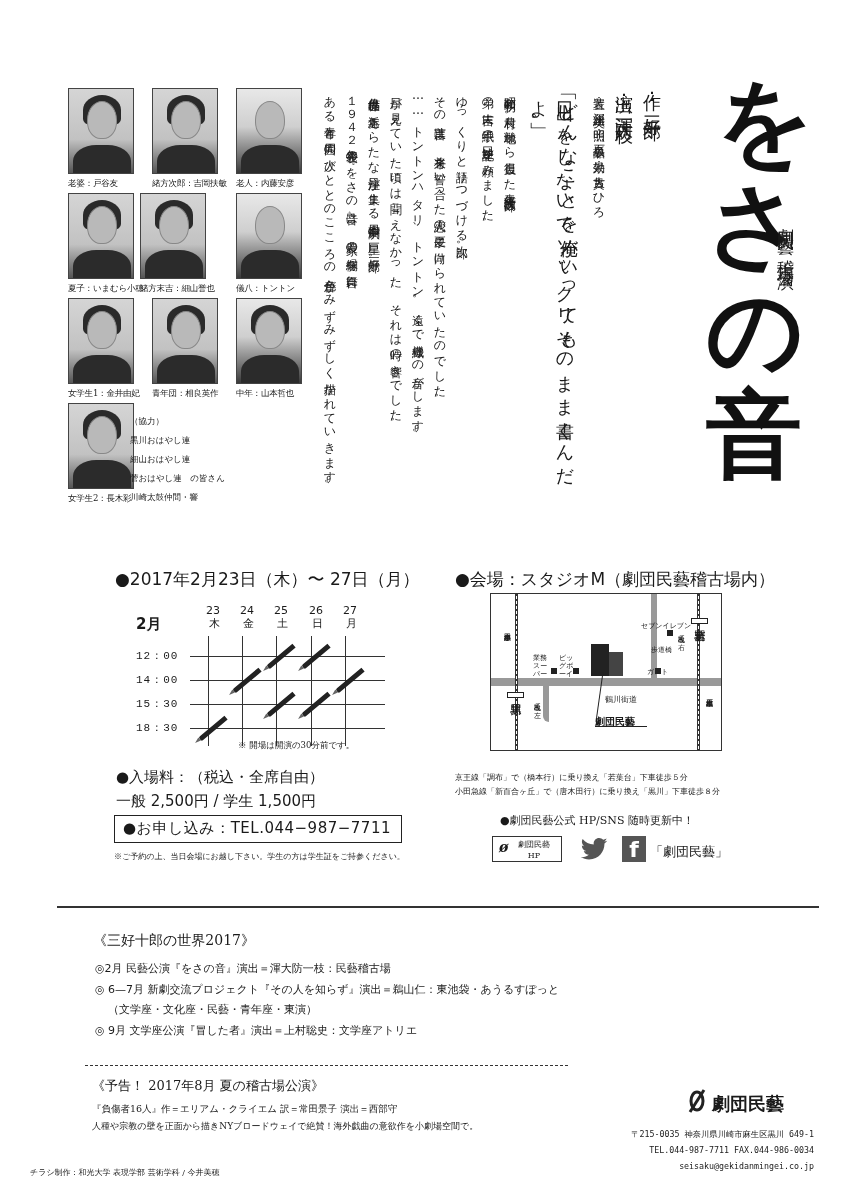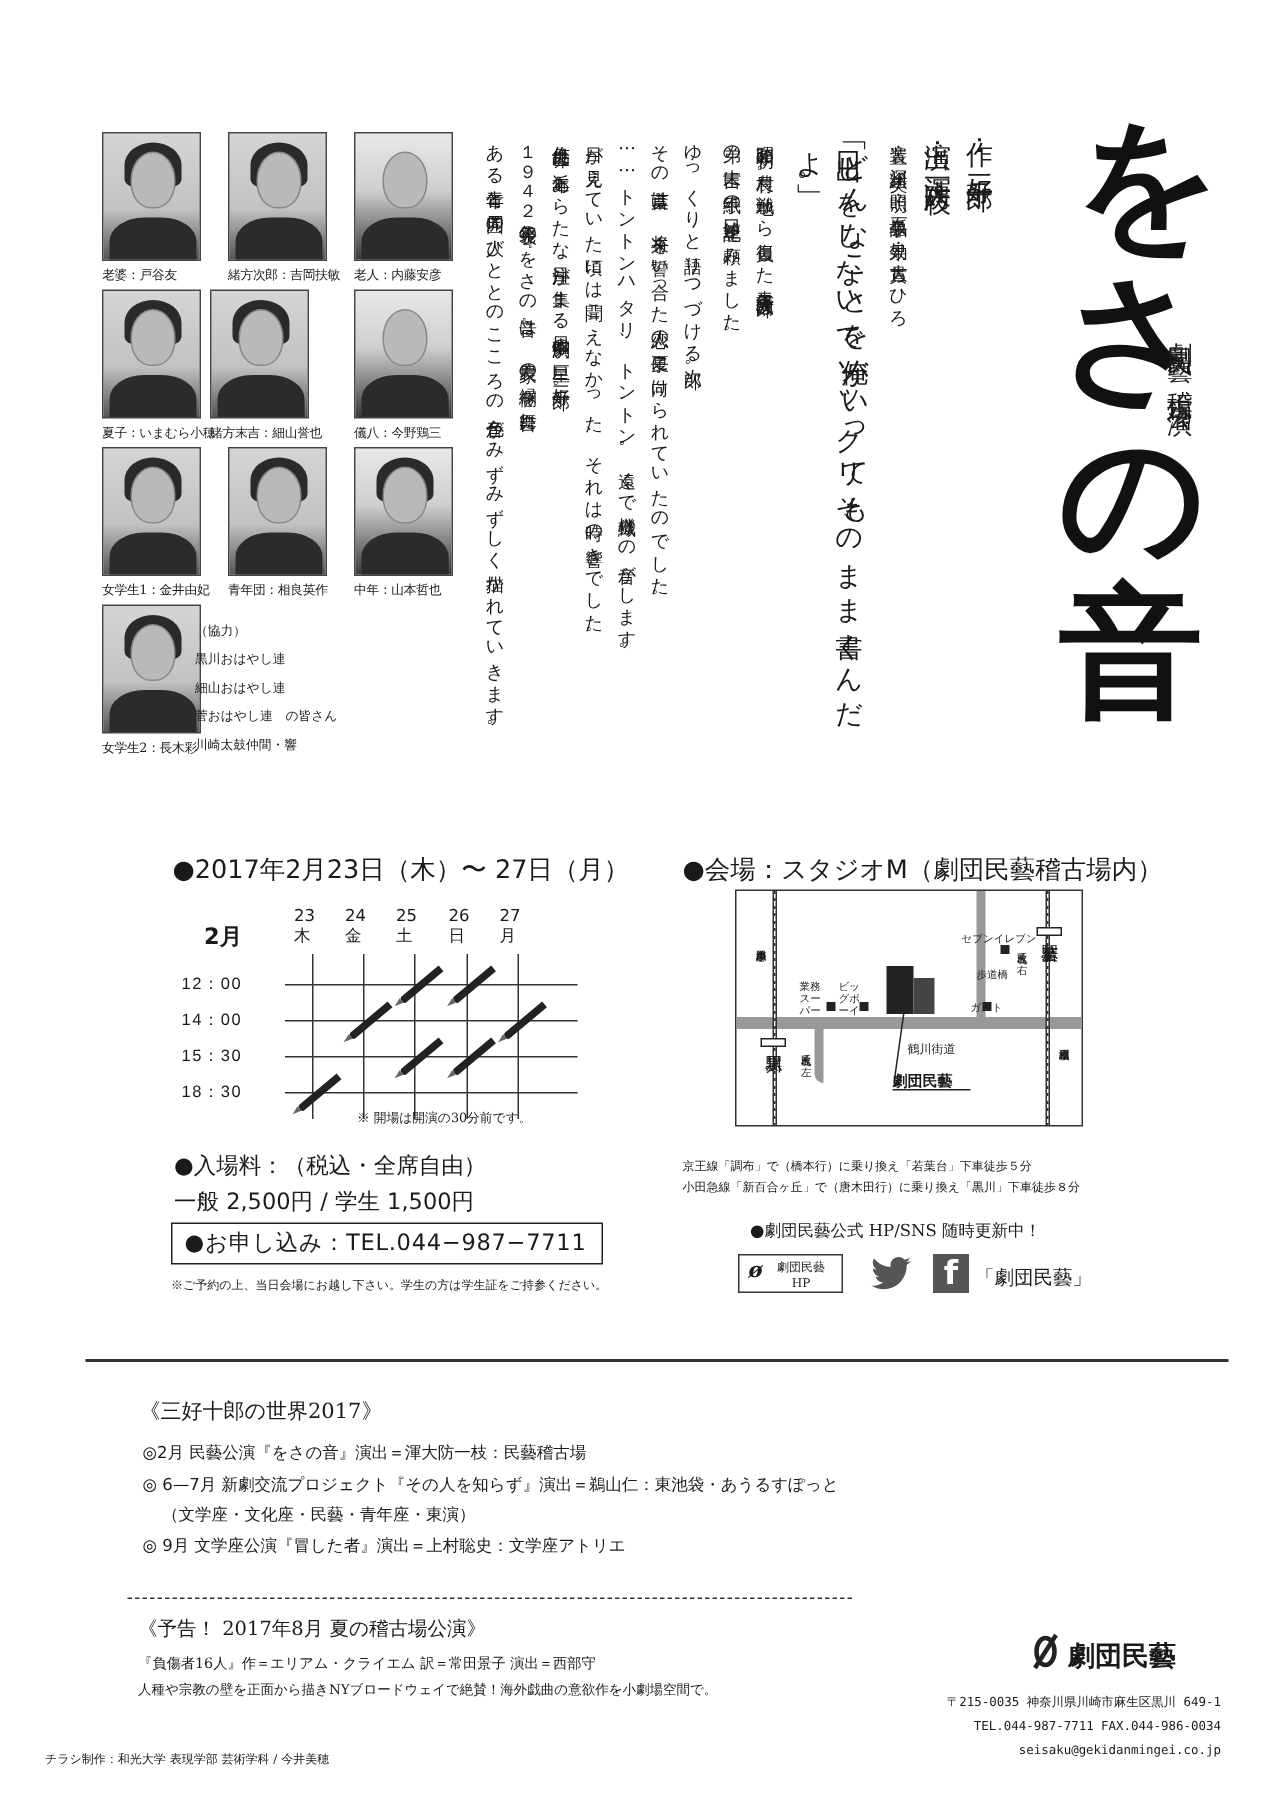--- a/index.html
+++ b/index.html
@@ -25,23 +25,23 @@
   .quote { font-size: 18px; line-height: 26px; letter-spacing: 2px; top: 88px; height: 430px; }
   .staff { font-size: 12px; top: 88px; letter-spacing: 1px; }
   .credit-big { font-size: 18px; top: 80px; letter-spacing: 2px; line-height: 24px; }
 
   .title-char { font-family: "DejaVu Sans", sans-serif; font-weight: bold; color: #111; font-size: 96px; line-height: 100px; }
   .troupe-vert { font-size: 17px; letter-spacing: 3px; top: 215px; }
 
   
   .dot-head { font-size: 17px; font-family: "DejaVu Sans", sans-serif; white-space: nowrap; }
   .sched { left: 120px; top: 600px; width: 330px; height: 180px; }
-  .sched .day { position: absolute; text-align: left; font-size: 11px; line-height: 13px; width: 24px; font-family: "DejaVu Sans", sans-serif; }
+  .sched .day { position: absolute; text-align: right; font-size: 11px; line-height: 13px; width: 24px; font-family: "DejaVu Sans", sans-serif; }
   .sched .month { position: absolute; left: 16px; top: 15px; font-size: 15px; font-weight: bold; font-family: "DejaVu Sans", sans-serif; }
-  .sched .time { position: absolute; left: 1px; font-size: 11px; letter-spacing: 1px; font-family: Liberation Sans, sans-serif; }
+  .sched .time { position: absolute; left: 16px; font-size: 11px; letter-spacing: 1px; font-family: Liberation Mono, monospace; }
   .sched .hline { position: absolute; left: 70px; width: 195px; height: 1px; background: #333; }
   .sched .vline { position: absolute; top: 70px; width: 1px; height: 110px; background: #333; }
   .pen { position: absolute; width: 34px; height: 5px; background: #222; border-radius: 2px 0 0 2px; transform: rotate(-40deg); }
   .pen::after { content: ""; position: absolute; left: -6px; top: 0; width: 0; height: 0; border-top: 2.5px solid transparent; border-bottom: 2.5px solid transparent; border-right: 6px solid #666; }
   .sched-note { position: absolute; left: 118px; top: 178px; font-size: 8.5px; white-space: nowrap; }
 
   .price1 { left: 116px; top: 768px; font-size: 15px; font-family: "DejaVu Sans", sans-serif; }
   .price2 { left: 116px; top: 792px; font-size: 15px; font-family: "DejaVu Sans", sans-serif; }
   .tel-box { left: 114px; top: 815px; width: 288px; height: 28px; border: 1.5px solid #222; font-size: 15px; line-height: 25px; padding-left: 8px; font-family: "DejaVu Sans", sans-serif; letter-spacing: 0.5px; }
   .resv-note { left: 114px; top: 851px; font-size: 8px; white-space: nowrap; }
@@ -143,21 +143,21 @@
         <div class="head"></div>
         <div class="body"></div>
       </div>
     <div class="cast-caption">緒方末吉：細山誉也</div>
   </div>
   <div class="cast-cell" style="left:168px;top:105px;">
     <div class="photo">
         <div class="head"></div>
         <div class="body"></div>
       </div>
-    <div class="cast-caption">儀八：今野鶏三</div>
+    <div class="cast-caption">儀八：トントン</div>
   </div>
   <div class="cast-cell" style="left:0;top:210px;">
     <div class="photo light">
         <div class="hair"></div>
         <div class="head"></div>
         <div class="body"></div>
       </div>
     <div class="cast-caption">女学生1：金井由妃</div>
   </div>
   <div class="cast-cell" style="left:84px;top:210px;">

